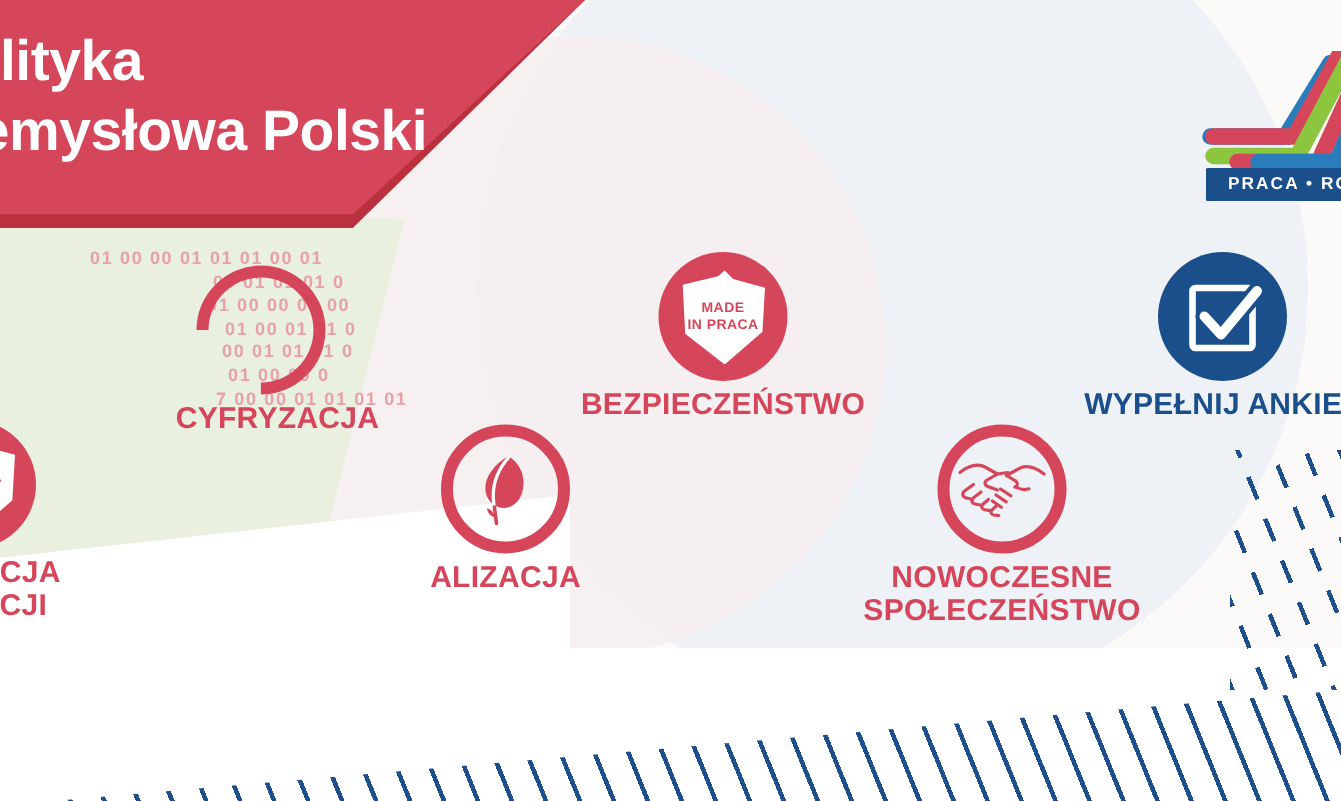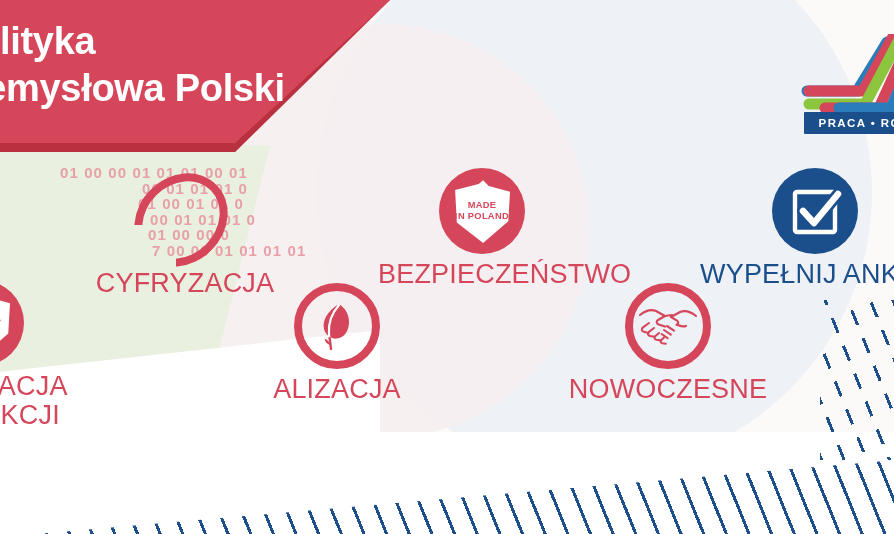--- a/index.html
+++ b/index.html
@@ -79,30 +79,30 @@
     display:flex;align-items:center;justify-content:center;
   }
   .logo-bar span{
     color:#ffffff;font-size:11.5px;font-weight:bold;letter-spacing:1.4px;
     white-space:nowrap;padding-left:4px;
   }
 
   
   .pillar{position:absolute;text-align:center;}
   .pillar .label{
-    color:#d6465a;font-weight:normal;font-size:27px;line-height:1.08;
+    color:#d6465a;font-weight:bold;font-size:20px;line-height:1.08;
     letter-spacing:.2px;white-space:nowrap;margin-top:6px;
   }
   .pillar.blue .label{color:#1b4f8c;}
 
   
   #pillar-cyfryzacja{left:60px;top:165px;width:250px;}
   .binary{
     position:relative;width:250px;height:98px;
-    color:#e8a0a8;font-size:15px;font-weight:bold;line-height:15.6px;
+    color:#e8a0a8;font-size:12px;font-weight:bold;line-height:15.6px;
     letter-spacing:1.1px;text-align:left;white-space:nowrap;
   }
   .binary div:nth-child(1){padding-left:0px;}
   .binary div:nth-child(2){padding-left:82px;}
   .binary div:nth-child(3){padding-left:78px;}
   .binary div:nth-child(4){padding-left:90px;}
   .binary div:nth-child(5){padding-left:88px;}
   .binary div:nth-child(6){padding-left:92px;}
   .binary div:nth-child(7){padding-left:84px;}
   .ring-open{
@@ -209,20 +209,21 @@
     <div class="label">
       <div>ALIZACJA</div>
       <div>ODUKCJI</div>
     </div>
   </div>
 
   <div class="pillar" id="pillar-cyfryzacja">
     <div class="binary">
       <div>01 00 00 01 01 01 00 01</div>
       <div>00 01 01 01 0</div>
+      <div>01 00 00 01 00</div>
       <div>01 00 01 01 0</div>
       <div>00 01 01 01 0</div>
       <div>01 00 00 0</div>
       <div>7 00 00 01 01 01 01</div>
       <div class="ring-open"></div>
     </div>
     <div class="label">
       <div>CYFRYZACJA</div>
     </div>
   </div>
@@ -238,21 +239,21 @@
     </div>
     <div class="label">
       <div>ALIZACJA</div>
     </div>
   </div>
 
   <div class="pillar" id="pillar-bezp">
     <div class="circle-solid">
       <div class="pl-shape">
         <span>MADE</span>
-        <span>IN POLAND</span>
+        <span>IN PRACA</span>
       </div>
     </div>
     <div class="label">
       <div>BEZPIECZEŃSTWO</div>
     </div>
   </div>
 
   <div class="pillar" id="pillar-nowoczesne">
     <div class="ring">
       <svg width="62" height="46" viewBox="0 0 62 46">
@@ -265,20 +266,21 @@
           <path d="M17 25 l-5 3.8 c-1.8 1.4 -1.2 3.8 1 4.2 l4.4 .8"></path>
           <path d="M22 30 l-3.6 3 c-1.6 1.3 -1 3.4 1 3.8 l4.2 .6"></path>
           <path d="M27 34.5 l-2.6 2.4 c-1.4 1.2 -.8 3 1 3.4 l3.4 .4"></path>
           <path d="M30 23 l7 4.6 M27 27 l6.8 4.6 M24.6 31 l6 4.2"></path>
           <path d="M40 21.5 c3 1.8 6 2.4 9 1.4"></path>
         </g>
       </svg>
     </div>
     <div class="label">
       <div>NOWOCZESNE</div>
+      <div>SPOŁECZEŃSTWO</div>
     </div>
   </div>
 
   <div class="pillar blue" id="pillar-ankieta">
     <div class="circle-blue">
       <svg width="86" height="86" viewBox="0 0 86 86">
         <rect x="23" y="24" width="40" height="40" rx="2" fill="none" stroke="#ffffff" stroke-width="4.4"></rect>
         <path d="M31 43 l11 12 l24 -29" fill="none" stroke="#1b4f8c" stroke-width="12" stroke-linecap="round" stroke-linejoin="round"></path>
         <path d="M31 43 l11 12 l24 -29" fill="none" stroke="#ffffff" stroke-width="6.6" stroke-linecap="round" stroke-linejoin="round"></path>
       </svg>

